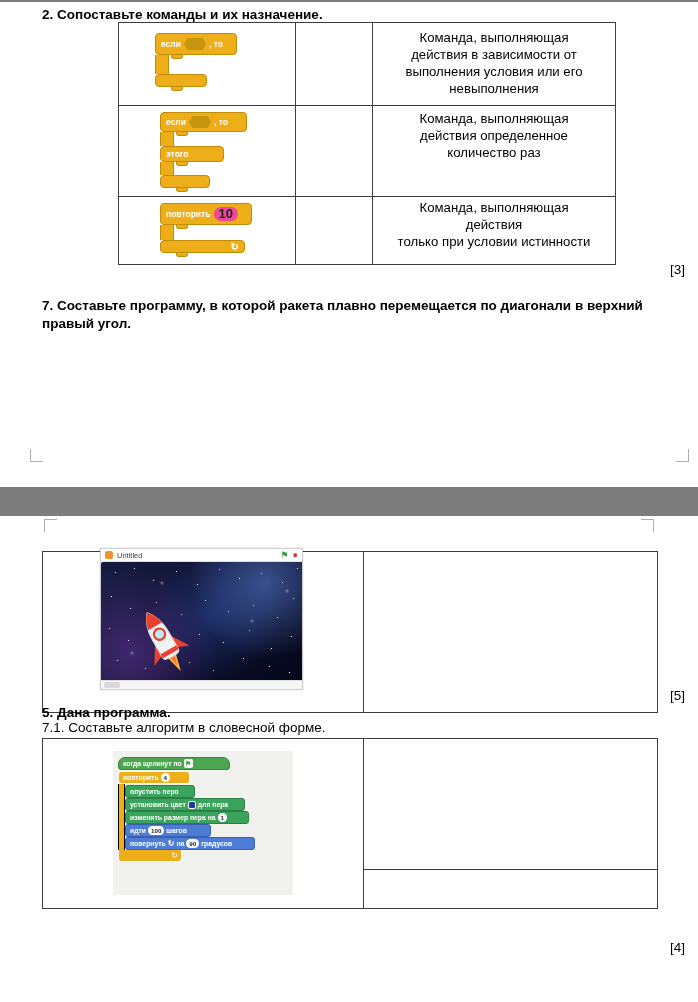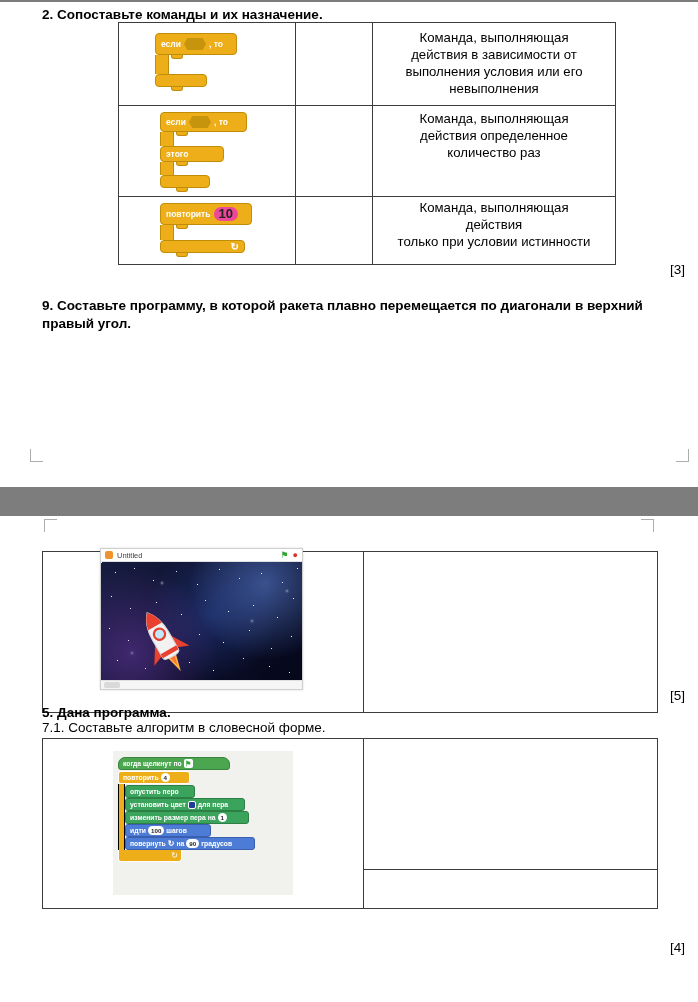--- a/index.html
+++ b/index.html
@@ -161,21 +161,21 @@
       <td></td>
       <td class="desc" style="padding-top:3px;">Команда, выполняющая
 действия
 только при условии истинности</td>
     </tr>
     </tbody>
   </table>
 
   <div class="mark" style="top:262px;">[3]</div>
 
-  <div class="txt bold" style="left:42px; top:297px; width:612px;">9. Составьте программу, в которой ракета плавно перемещается по диагонали в верхний правый угол.</div>
+  <div class="txt bold" style="left:42px; top:297px; width:612px;">7. Составьте программу, в которой ракета плавно перемещается по диагонали в верхний правый угол.</div>
 
   <table class="qtable" style="left:42px; top:551px; width:615px;">
     <colgroup>
         <col style="width:321px">
         <col style="width:294px">
       </colgroup>
     <tbody>
     <tr style="height:161px;">
       <td class="stagecell">
         <div id="scratchwin">

